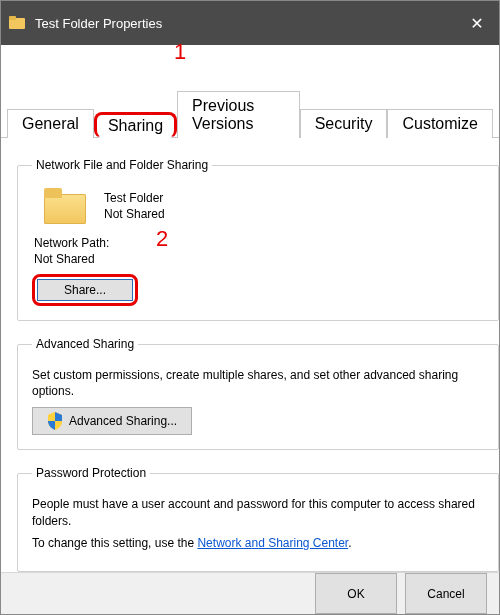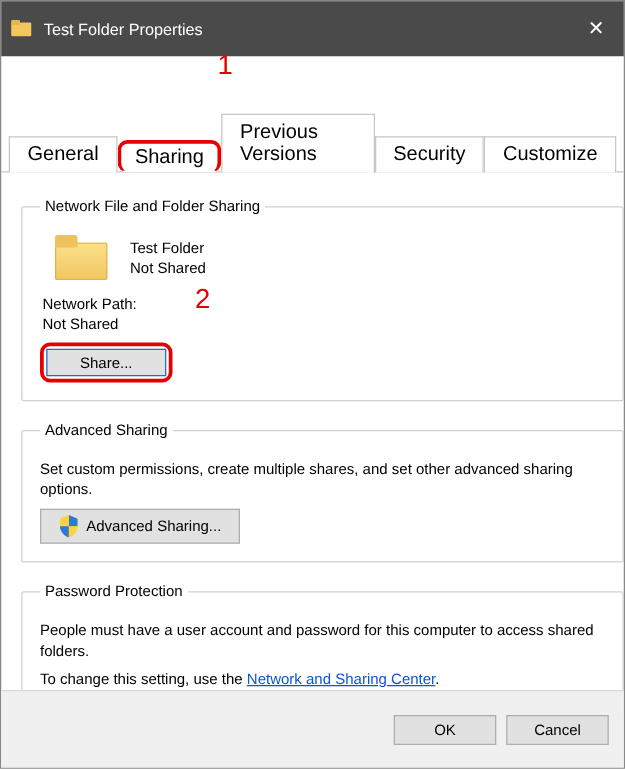--- a/index.html
+++ b/index.html
@@ -92,22 +92,22 @@
     width: 16px; height: 18px; display: inline-block;
   }
   .p { margin: 6px 0; line-height: 1.35; font-size: 12px; }
   a.linklike { color: #0b57d0; text-decoration: underline; }
   .annot {
     position: absolute; color: #e60000; font-size: 22px; font-family: Arial, sans-serif;
     font-weight: 400; pointer-events: none;
   }
   .footer {
     position: absolute; left: 0; right: 0; bottom: 0;
-    height: 62px; background: #f0f0f0; border-top: 1px solid #d8d8d8;
-    display: flex; justify-content: flex-end; align-items: center;
+    height: 42px; background: #f0f0f0; border-top: 1px solid #d8d8d8;
+    display: flex; justify-content: flex-end; 
     gap: 8px; padding: 0 12px;
   }
   .footer .btn { min-width: 82px; padding: 4px 10px; }
 </style>
 </head>
 <body>
 
 <div class="window">
 
   <div class="titlebar">

